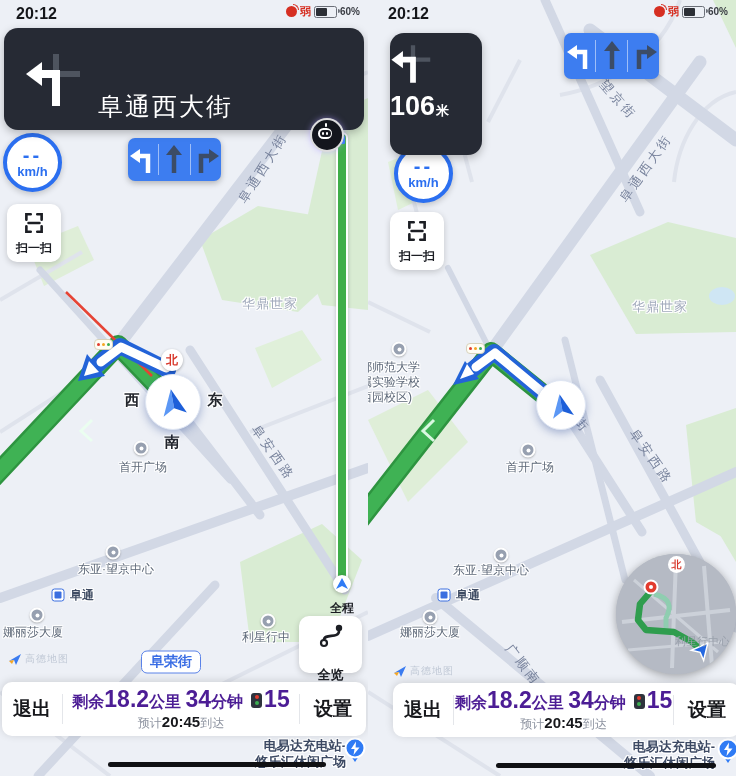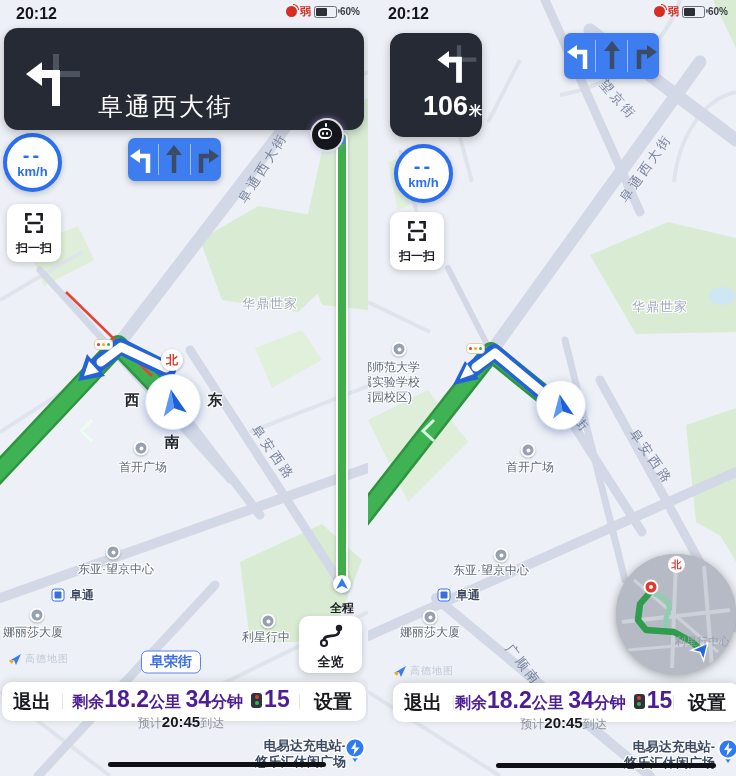--- a/index.html
+++ b/index.html
@@ -33,56 +33,56 @@
   .b-dist{font-size:38px;font-weight:700;color:#fff;letter-spacing:1px;}
   .b-unit{font-size:17px;font-weight:600;color:#fff;margin-left:1px;}
   .b-action{font-size:20px;color:#9aa2ae;margin-left:12px;}
   .b-road{position:absolute;left:94px;top:62px;font-size:25px;color:#fff;font-weight:500;letter-spacing:2px;}
   .robot{position:absolute;left:306px;top:90px;width:30px;height:30px;border-radius:50%;background:#14161d;border:2px solid rgba(255,255,255,.85);box-shadow:0 0 6px rgba(170,150,255,.55);}
   .robot-head{position:absolute;left:6px;top:8px;width:14px;height:11px;border-radius:6px;background:#fff;}
   .robot-visor{position:absolute;left:1.5px;top:2px;width:11px;height:7px;border-radius:3.5px;background:#14161d;}
   .robot-eye{position:absolute;top:2px;width:2px;height:3px;border-radius:1px;background:#fff;}
   .robot-ant{position:absolute;left:13px;top:3px;width:2px;height:4px;background:#fff;border-radius:1px;}
   
-  .turncard{position:absolute;left:22px;top:33px;width:92px;height:104px;background:#262a34;border-radius:14px;box-shadow:0 3px 8px rgba(0,0,0,.25);z-index:30;text-align:right;}
+  .turncard{position:absolute;left:22px;top:33px;width:92px;height:122px;background:#262a34;border-radius:14px;box-shadow:0 3px 8px rgba(0,0,0,.25);z-index:30;text-align:left;}
   .tc-dist{position:absolute;left:0;right:0;top:58px;color:#fff;font-size:27px;font-weight:700;}
   .tc-dist .b-unit{font-size:13px;}
   
   .lanes{position:absolute;background:#3d7df0;border-radius:7px;box-shadow:0 2px 6px rgba(0,0,0,.28);display:flex;align-items:center;justify-content:space-evenly;z-index:28;}
   .lane-div{width:1px;height:70%;background:rgba(255,255,255,.5);}
   
   .speed{position:absolute;width:59px;height:59px;border-radius:50%;background:#fff;border:4px solid #2b6ff0;box-sizing:border-box;box-shadow:0 2px 6px rgba(0,0,0,.2);text-align:center;z-index:26;}
   .speed-val{margin-top:9px;font-size:20px;font-weight:900;color:#2b6ff0;letter-spacing:3px;line-height:18px;}
   .speed-unit{font-size:13px;font-weight:700;color:#2b6ff0;}
   
   .scan{position:absolute;width:54px;height:58px;background:#fff;border-radius:10px;box-shadow:0 2px 6px rgba(0,0,0,.18);text-align:center;z-index:26;}
   .scan-label{font-size:12px;color:#1c1e24;font-weight:600;margin-top:1px;}
   
   .progress{position:absolute;left:336px;top:132px;width:12px;height:452px;background:#3fae49;border:2px solid #fff;border-radius:7px;box-sizing:border-box;box-shadow:0 1px 4px rgba(0,0,0,.2);z-index:20;}
   .progress-cap{position:absolute;left:1px;right:1px;top:1px;height:9px;background:#2f7bf5;border-radius:5px 5px 2px 2px;}
   .progress-marker{position:absolute;left:333px;top:575px;width:18px;height:18px;border-radius:50%;background:#fff;box-shadow:0 1px 4px rgba(0,0,0,.3);z-index:21;}
   .progress-label{position:absolute;left:342px;top:600px;transform:translateX(-50%);font-size:12px;font-weight:700;color:#1c1e24;z-index:21;}
   
   .overview{position:absolute;left:299px;top:616px;width:63px;height:57px;background:#fff;border-radius:10px;box-shadow:0 2px 6px rgba(0,0,0,.18);text-align:center;z-index:22;}
-  .overview-label{font-size:13px;color:#1c1e24;font-weight:600;margin-top:0;}
+  .overview-label{font-size:13px;color:#1c1e24;font-weight:600;margin-top:13px;}
   
   .north-badge{position:absolute;width:22px;height:22px;border-radius:50%;background:#fff;box-shadow:0 1px 3px rgba(0,0,0,.3);transform:translate(-50%,-50%);text-align:center;line-height:22px;font-size:12px;font-weight:700;color:#d8372a;z-index:12;}
   .cdir{position:absolute;transform:translate(-50%,-50%);font-size:15px;font-weight:700;color:#23262d;z-index:12;}
   .posmark{position:absolute;border-radius:50%;background:#fff;border:1px solid #dfe6f3;box-shadow:0 3px 9px rgba(30,60,140,.35);z-index:14;display:flex;align-items:center;justify-content:center;}
   
   .pill{position:absolute;transform:translate(-50%,-50%);background:#fff;border:1.5px solid #5a82e8;border-radius:6px;padding:1px 8px 2px;font-size:14px;color:#3a6de4;font-weight:600;white-space:nowrap;z-index:10;}
   
   .metro{position:absolute;width:13px;height:13px;transform:translate(-50%,-50%);background:#fff;border:1.5px solid #3b6fe0;border-radius:3px;box-sizing:border-box;z-index:8;}
   .metro::after{content:"";position:absolute;left:2px;top:2px;right:2px;bottom:2px;background:#3b6fe0;border-radius:1px;}
   .metro-name{position:absolute;transform:translate(0,-50%);font-size:12px;color:#3f4c63;font-weight:600;z-index:8;}
   
   .tl-map{position:absolute;width:17px;height:9px;background:#fffdf4;border:1px solid #d7d2bc;border-radius:4px;display:flex;align-items:center;justify-content:space-evenly;z-index:13;}
   .tl-map i{width:3.5px;height:3.5px;border-radius:50%;}
   
-  .botbar{position:absolute;height:39px;background:#fff;border-radius:10px;box-shadow:0 -1px 8px rgba(0,0,0,.14);z-index:34;}
+  .botbar{position:absolute;height:54px;background:#fff;border-radius:10px;box-shadow:0 -1px 8px rgba(0,0,0,.14);z-index:34;}
   .bar-exit,.bar-settings{position:absolute;top:0;bottom:0;display:flex;align-items:center;justify-content:center;font-size:19px;font-weight:600;color:#17181c;}
   .bar-vdiv{position:absolute;top:12px;bottom:12px;width:1px;background:#e4e6ea;}
   .bar-line1{position:absolute;left:62px;right:68px;top:4px;text-align:center;white-space:nowrap;color:#4c1d95;}
   .w-num{font-size:23px;font-weight:800;}
   .w-txt{font-size:16px;font-weight:700;}
   .bar-line2{position:absolute;left:62px;right:68px;top:31px;text-align:center;white-space:nowrap;}
   .eta-sub{font-size:12px;color:#8d93a0;margin-top:16px;}
   .eta-time{font-size:15px;font-weight:700;color:#17181c;}
   .tl-icon{display:inline-block;width:11px;height:15px;background:#2e333d;border-radius:3px;vertical-align:-1px;margin:0 2px 0 8px;position:relative;}
   .tl-icon i{position:absolute;left:3.5px;width:4px;height:4px;border-radius:50%;}

